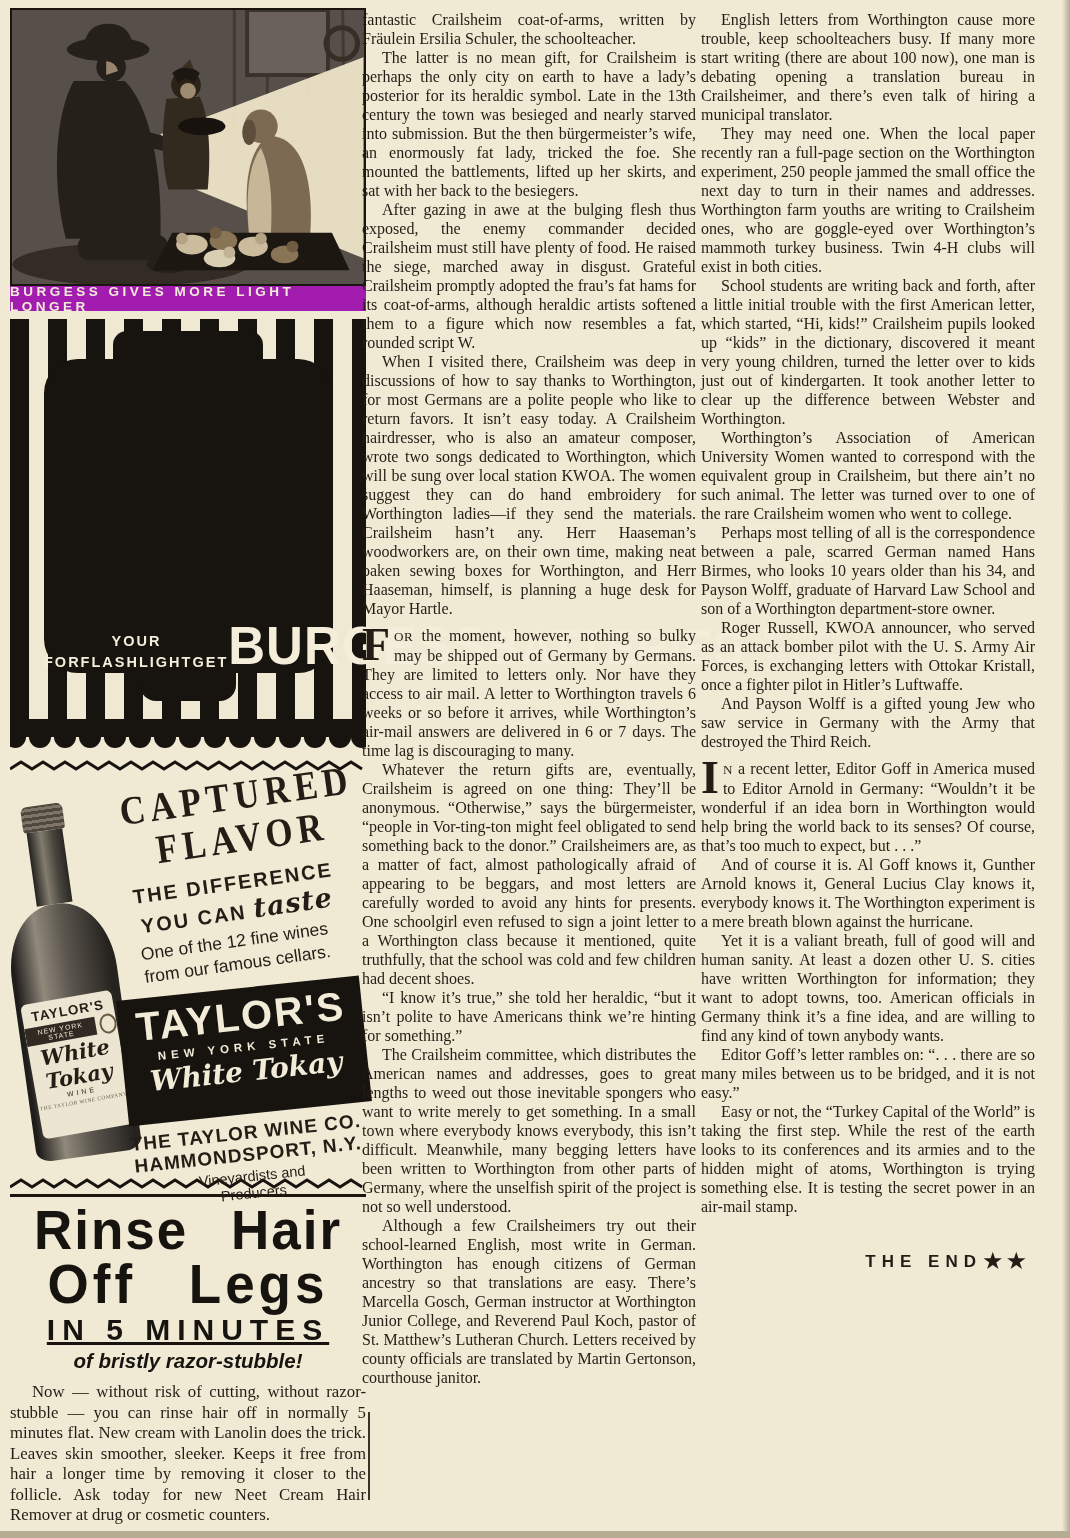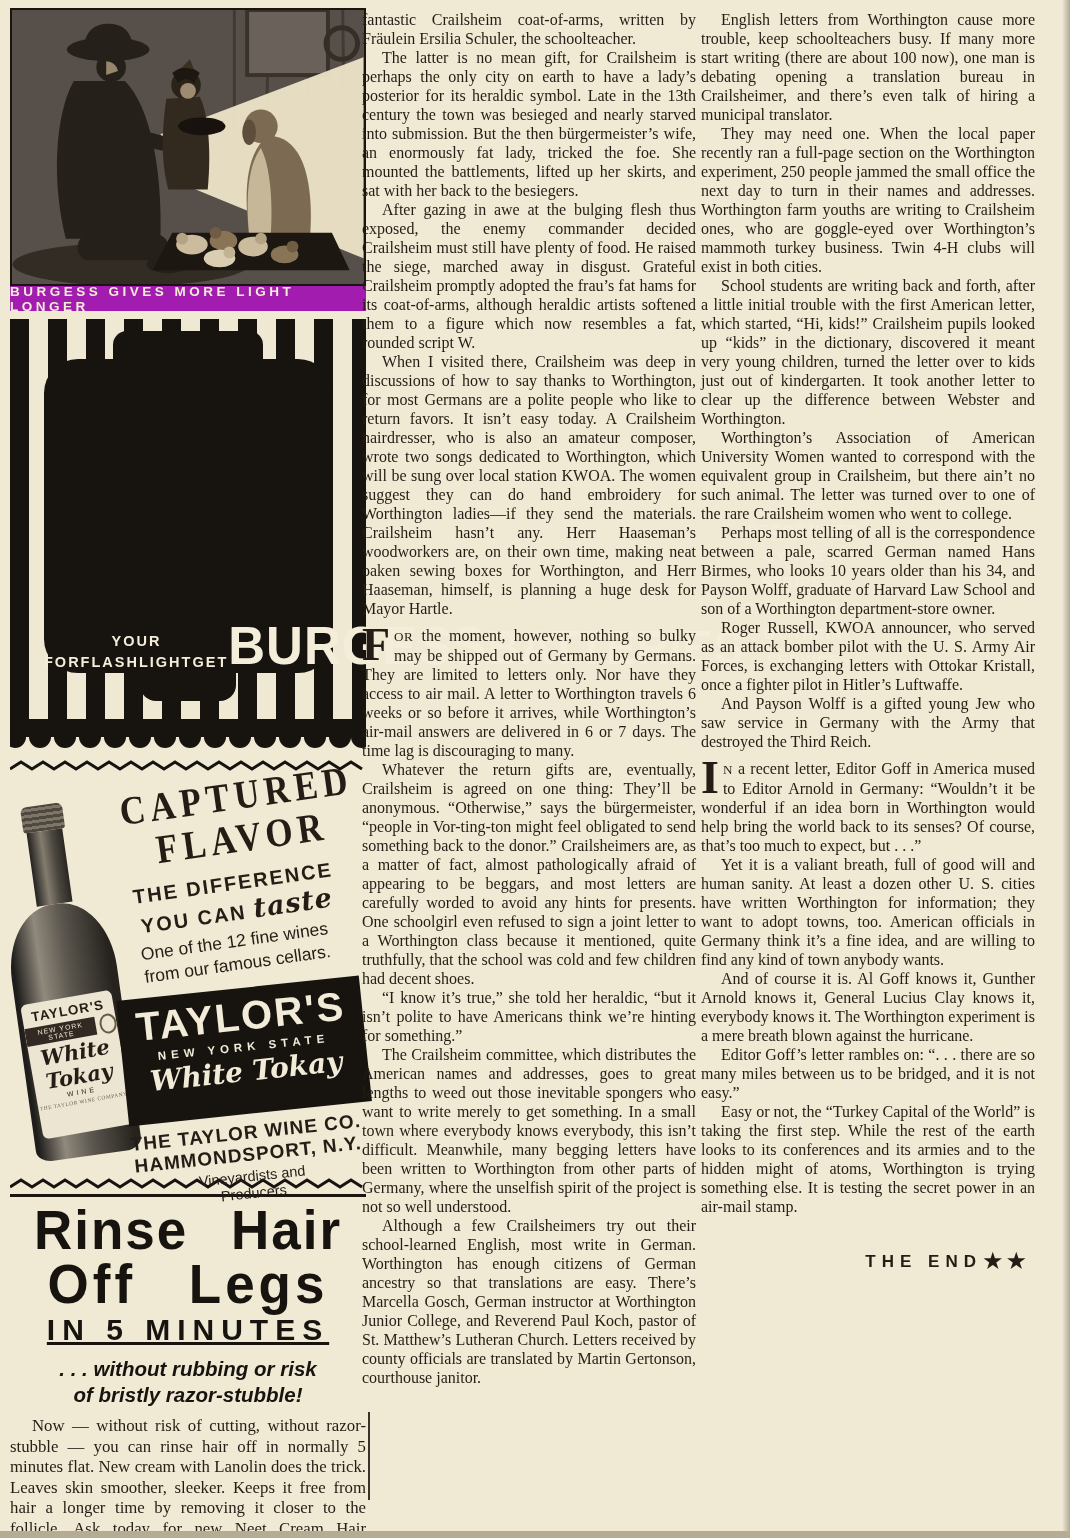--- a/index.html
+++ b/index.html
@@ -241,21 +241,20 @@
 
     <svg class="divider-svg" width="356" height="12" viewBox="0 0 356 12" style="margin-top:2px">
       <polyline points="0,9 11,2 22,9 33,2 44,9 55,2 66,9 77,2 88,9 99,2 110,9 121,2 132,9 143,2 154,9 165,2 176,9 187,2 198,9 209,2 220,9 231,2 242,9 253,2 264,9 275,2 286,9 297,2 308,9 319,2 330,9 341,2 352,9" fill="none" stroke="#17130f" stroke-width="3"></polyline>
     </svg>
     <div class="rule"></div>
 
     <div class="neet">
       <div class="n-h n-h1">Rinse Hair</div>
       <div class="n-h n-h2">Off Legs</div>
       <div class="n-h n-h3">IN 5 MINUTES</div>
-      <div class="n-sub" style="margin-top:8px">. . . without rubbing or risk</div>
       <div class="n-sub">of bristly razor-stubble!</div>
       <div class="n-body">Now — without risk of cutting, without razor-stubble — you can rinse hair off in normally 5 minutes flat. New cream with Lanolin does the trick. Leaves skin smoother, sleeker. Keeps it free from hair a longer time by removing it closer to the follicle. Ask today for new Neet Cream Hair Remover at drug or cosmetic counters.</div>
     </div>
 
   </div>
 
   <div class="col col-mid">
       <p class="">fantastic Crailsheim coat-of-arms, written by Fräulein Ersilia Schuler, the schoolteacher.</p>
       <p class="ind">The latter is no mean gift, for Crailsheim is perhaps the only city on earth to have a lady’s posterior for its heraldic symbol. Late in the 13th century the town was besieged and nearly starved into submission. But the then bürgermeister’s wife, an enormously fat lady, tricked the foe. She mounted the battlements, lifted up her skirts, and sat with her back to the besiegers.</p>
       <p class="ind">After gazing in awe at the bulging flesh thus exposed, the enemy commander decided Crailsheim must still have plenty of food. He raised the siege, marched away in disgust. Grateful Crailsheim promptly adopted the frau’s fat hams for its coat-of-arms, although heraldic artists softened them to a figure which now resembles a fat, rounded script W.</p>
@@ -269,22 +268,22 @@
 
   <div class="col col-right">
   <p class="ind">English letters from Worthington cause more trouble, keep schoolteachers busy. If many more start writing (there are about 100 now), one man is debating opening a translation bureau in Crailsheimer, and there’s even talk of hiring a municipal translator.</p>
       <p class="ind">They may need one. When the local paper recently ran a full-page section on the Worthington experiment, 250 people jammed the small office the next day to turn in their names and addresses. Worthington farm youths are writing to Crailsheim ones, who are goggle-eyed over Worthington’s mammoth turkey business. Twin 4-H clubs will exist in both cities.</p>
       <p class="ind">School students are writing back and forth, after a little initial trouble with the first American letter, which started, “Hi, kids!” Crailsheim pupils looked up “kids” in the dictionary, discovered it meant very young children, turned the letter over to kids just out of kindergarten. It took another letter to clear up the difference between Webster and Worthington.</p>
       <p class="ind">Worthington’s Association of American University Women wanted to correspond with the equivalent group in Crailsheim, but there ain’t no such animal. The letter was turned over to one of the rare Crailsheim women who went to college.</p>
       <p class="ind">Perhaps most telling of all is the correspondence between a pale, scarred German named Hans Birmes, who looks 10 years older than his 34, and Payson Wolff, graduate of Harvard Law School and son of a Worthington department-store owner.</p>
       <p class="ind">Roger Russell, KWOA announcer, who served as an attack bomber pilot with the U. S. Army Air Forces, is exchanging letters with Ottokar Kristall, once a fighter pilot in Hitler’s Luftwaffe.</p>
       <p class="ind">And Payson Wolff is a gifted young Jew who saw service in Germany with the Army that destroyed the Third Reich.</p>
       <p class=" drop"><span class="dropcap">I</span><span class="dropsmall">n</span> a recent letter, Editor Goff in America mused to Editor Arnold in Germany: “Wouldn’t it be wonderful if an idea born in Worthington would help bring the world back to its senses? Of course, that’s too much to expect, but . . .”</p>
+      <p class="ind">And of course it is. Al Goff knows it, Gunther Arnold knows it, General Lucius Clay knows it, everybody knows it. The Worthington experiment is a mere breath blown against the hurricane.</p>
       <p class="ind">Yet it is a valiant breath, full of good will and human sanity. At least a dozen other U. S. cities have written Worthington for information; they want to adopt towns, too. American officials in Germany think it’s a fine idea, and are willing to find any kind of town anybody wants.</p>
-      <p class="ind">And of course it is. Al Goff knows it, Gunther Arnold knows it, General Lucius Clay knows it, everybody knows it. The Worthington experiment is a mere breath blown against the hurricane.</p>
       <p class="ind">Editor Goff’s letter rambles on: “. . . there are so many miles between us to be bridged, and it is not easy.”</p>
       <p class="ind">Easy or not, the “Turkey Capital of the World” is taking the first step. While the rest of the earth looks to its conferences and its armies and to the hidden might of atoms, Worthington is trying something else. It is testing the secret power in an air-mail stamp.</p>
       <div class="the-end"><span class="te-label">THE END</span><span class="stars">★★</span></div>
     </div>
 
   <div class="vrule"></div>
   <div class="page-edge-right"></div>
   <div class="page-edge-bottom"></div>
 </div>
 

